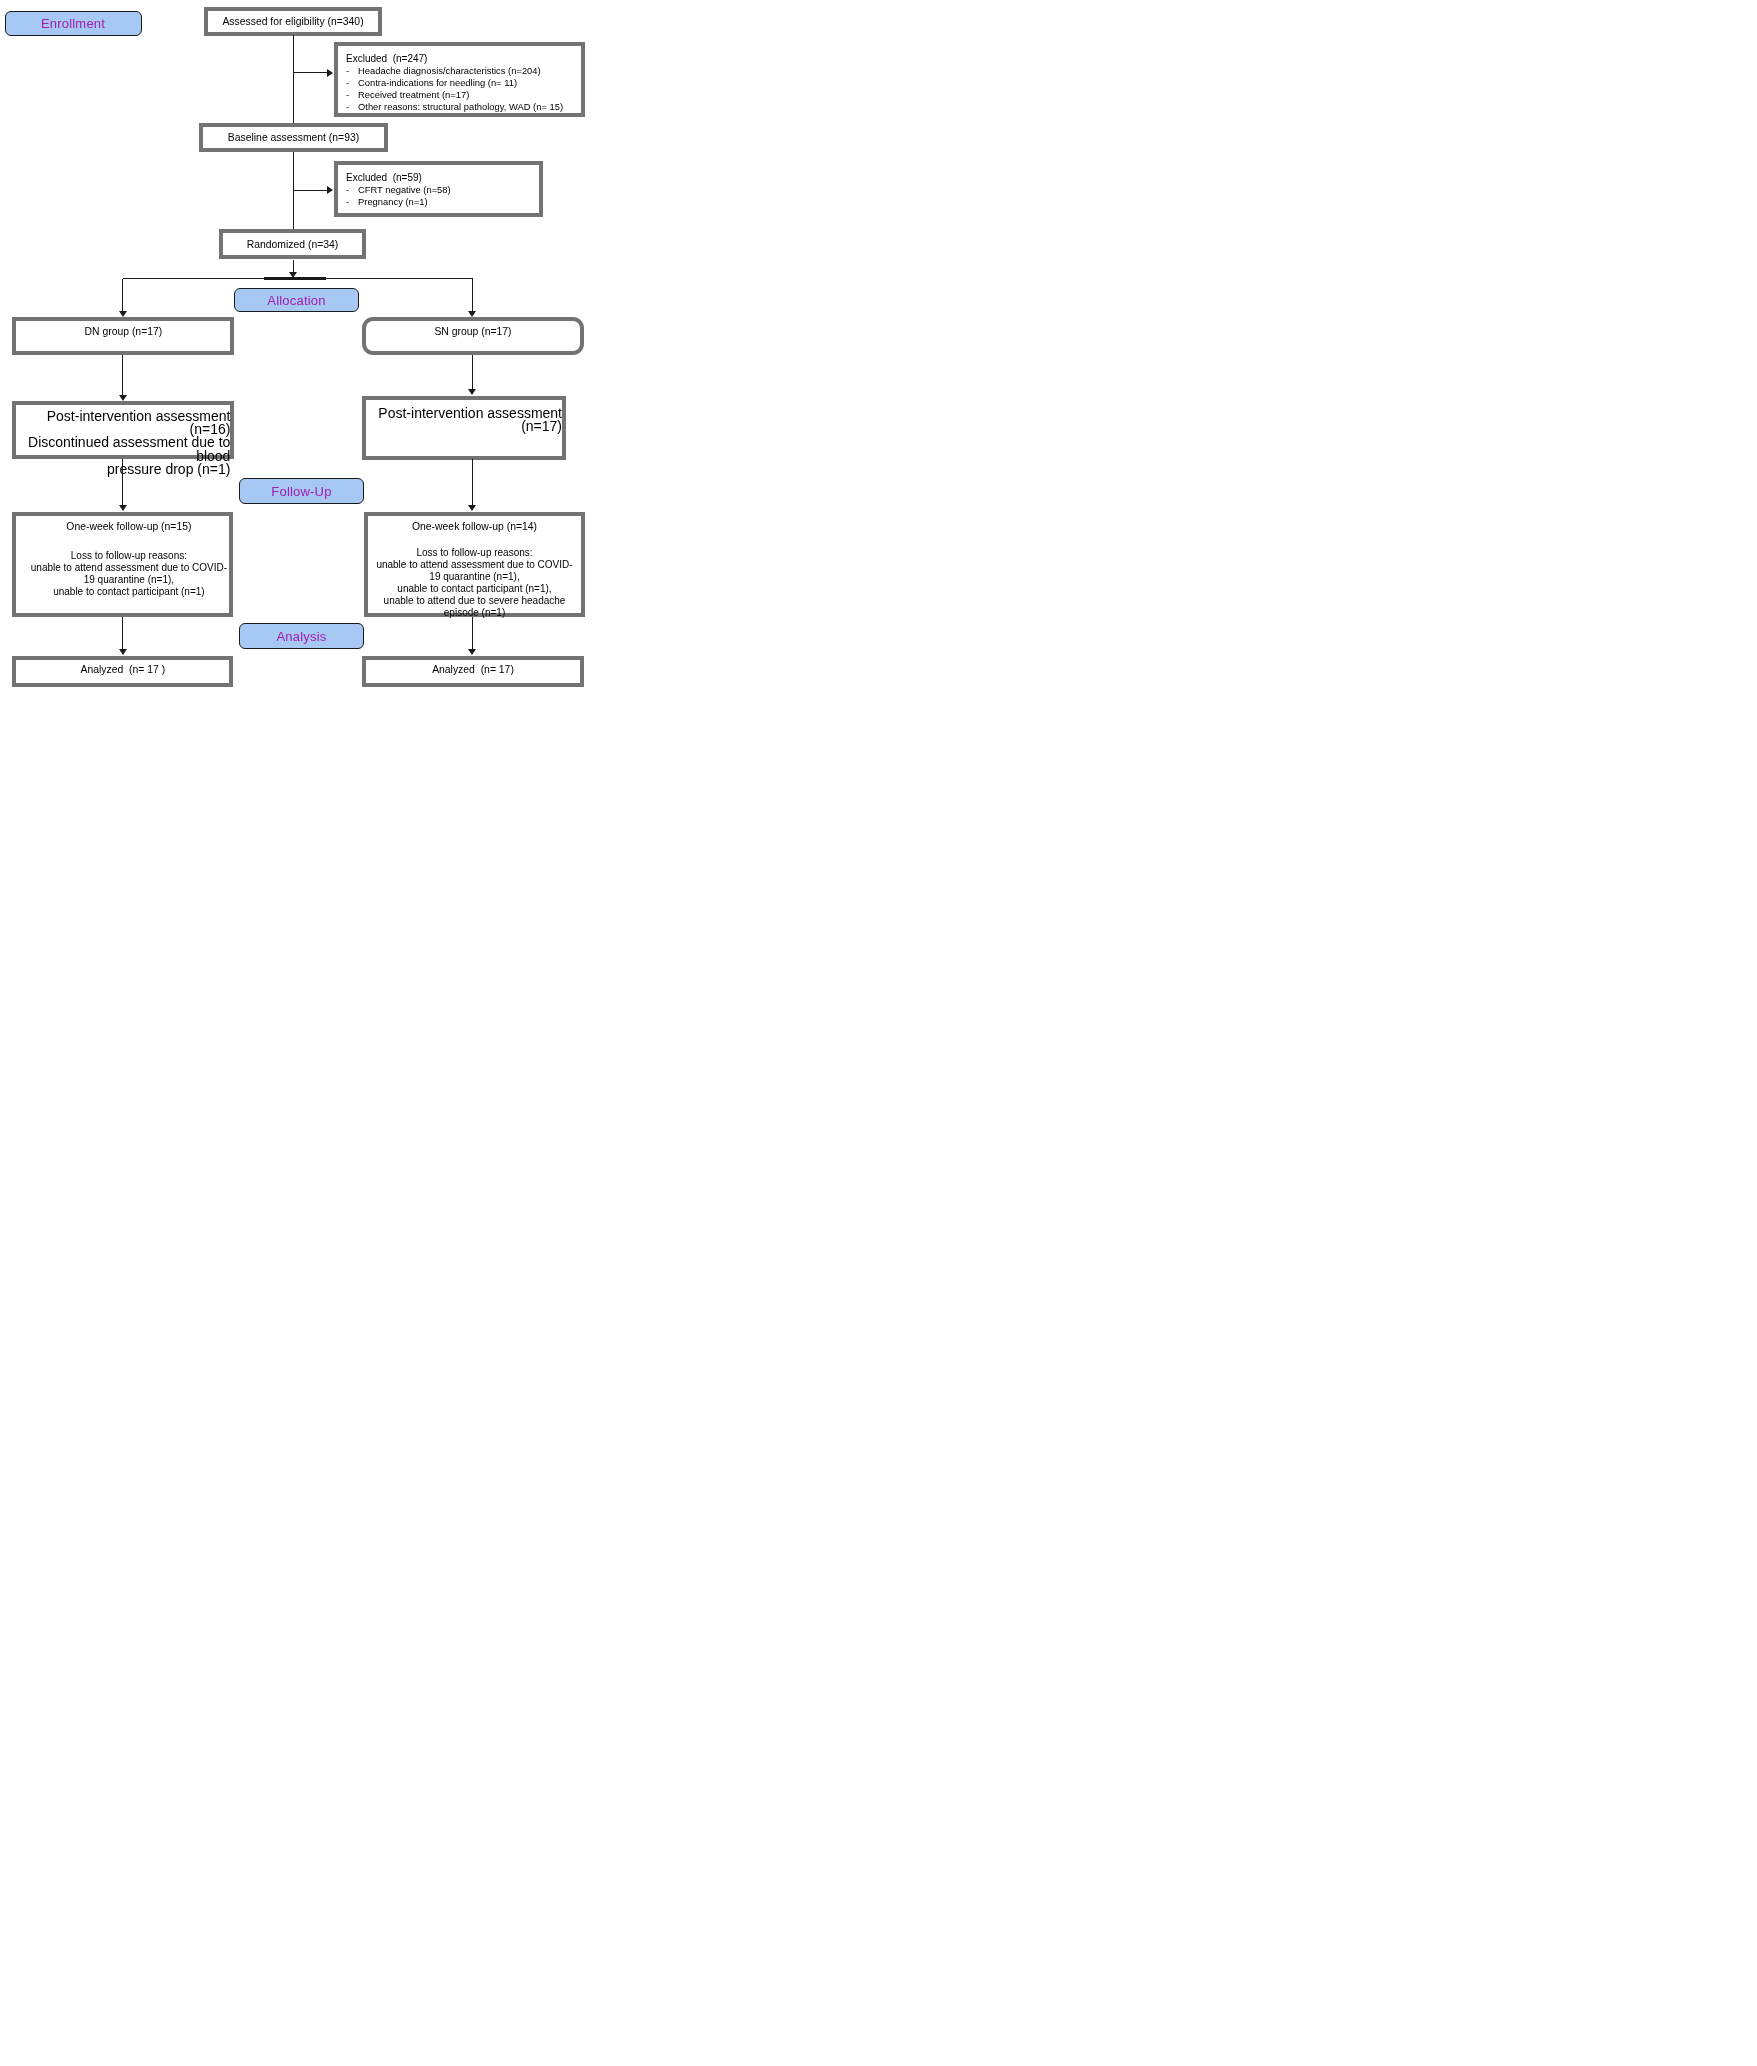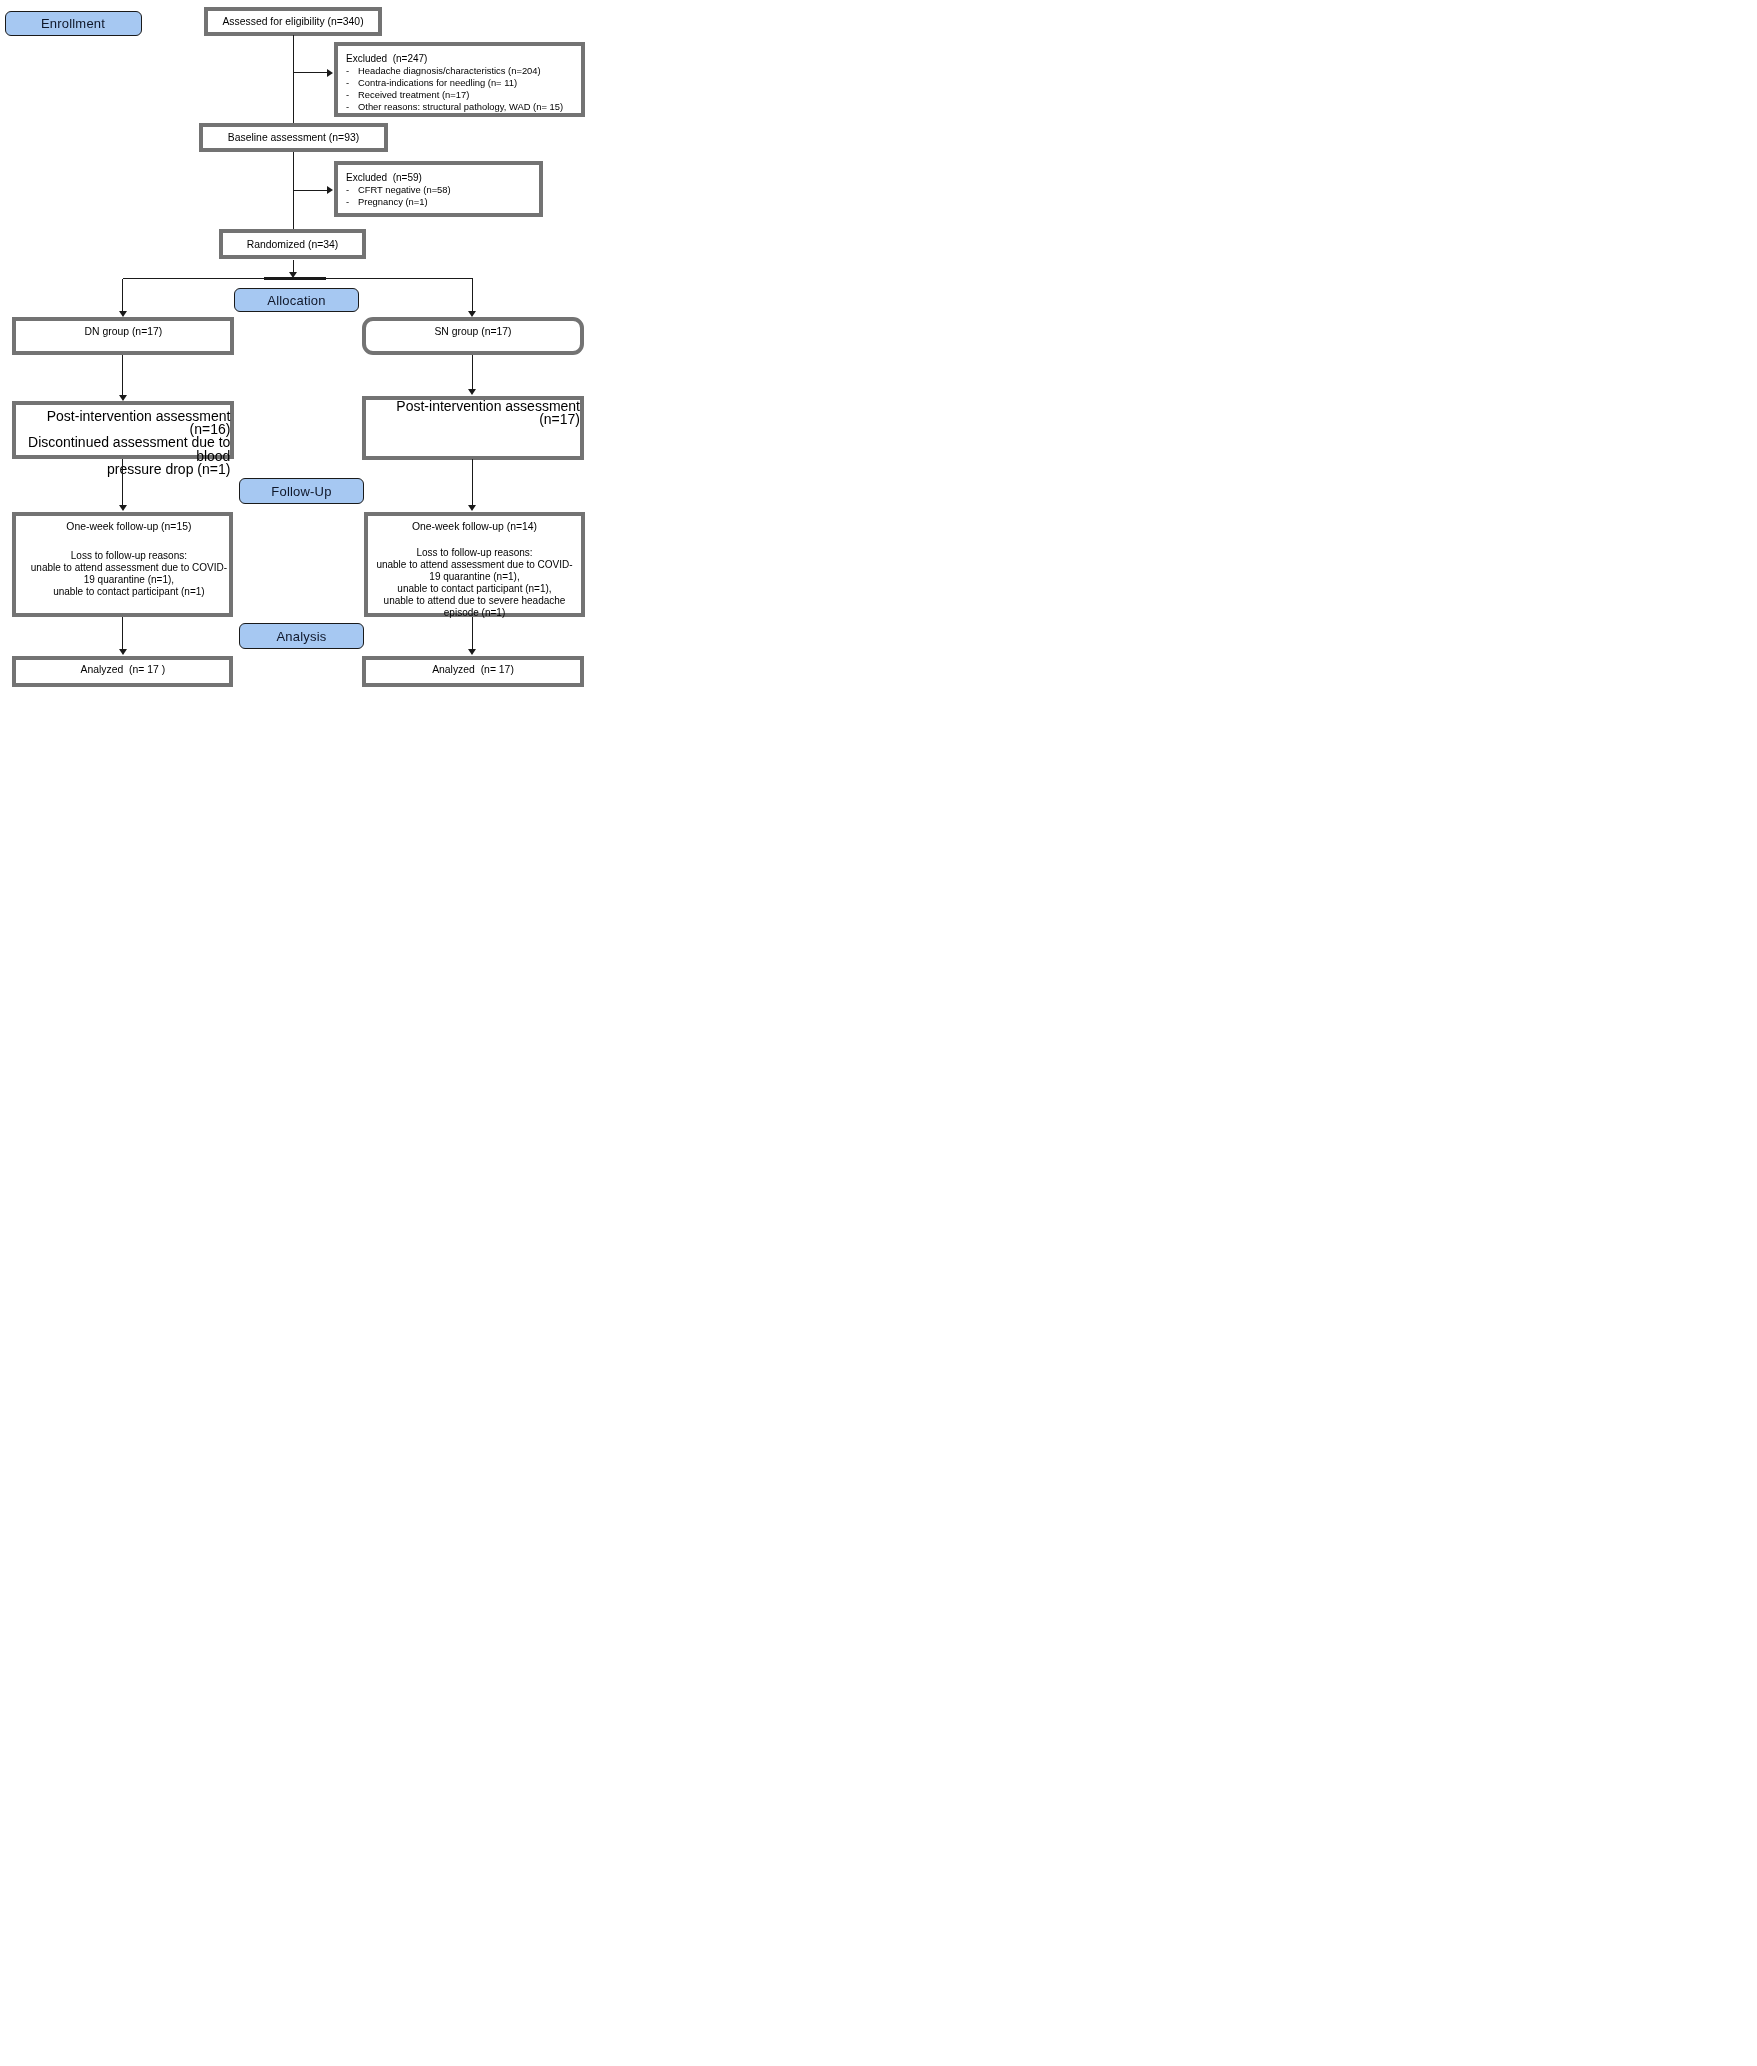--- a/index.html
+++ b/index.html
@@ -5,21 +5,21 @@
   html,body{margin:0;padding:0;background:#ffffff;}
   body{font-family:"Liberation Sans", sans-serif;color:#000;}
   #canvas{position:relative;width:586px;height:689px;background:#fff;overflow:hidden;}
 
   .box{position:absolute;background:#fff;border:4px solid #737373;box-sizing:border-box;}
   .box .t{white-space:pre-wrap;}
   .center-box{display:flex;align-items:center;justify-content:center;text-align:center;font-size:10.4px;}
 
   .stage{position:absolute;background:#a6c8f2;border:1.5px solid #1a1a1a;border-radius:6px;
          box-sizing:border-box;display:flex;align-items:center;justify-content:center;
-         color:#0f172a;font-size:13px;letter-spacing:0.2px;}
+         color:#a21caf;font-size:13px;letter-spacing:0.2px;}
 
   .excl{padding:6.5px 7px 3px 8px;font-size:9.4px;line-height:12px;}
   .excl .title{font-size:10px;white-space:pre-wrap;margin-bottom:0.5px;}
   .excl .li{display:flex;}
   .excl .dash{width:12px;flex:0 0 12px;}
 
   .postbox{text-align:right;font-size:14px;line-height:13.4px;padding-top:4.5px;box-sizing:border-box;}
 
   .weekbox{text-align:center;box-sizing:border-box;padding-top:4px;}
   .weekbox .title{font-size:10.4px;line-height:14px;}
@@ -103,21 +103,21 @@
   </div>
   <div class="box center-box" style="left:362px;top:317px;width:222px;height:38px;padding-bottom:9px;border-radius:11px;">
     <span class="t">SN group (n=17)</span>
   </div>
 
   <div class="box postbox" style="left:12.4px;top:401px;width:222px;height:58px;">
     <div class="t">Post-intervention assessment (n=16)</div>
     <div class="t">Discontinued assessment due to blood</div>
     <div class="t">pressure drop (n=1)</div>
   </div>
-  <div class="box postbox" style="left:362px;top:396px;width:222px;height:64px;padding-top:0;">
+  <div class="box postbox" style="left:362px;top:396px;width:204px;height:64px;padding-top:7px;">
     <div class="t">Post-intervention assessment (n=17)</div>
   </div>
 
   <div class="box weekbox" style="left:12.4px;top:512px;width:221px;height:105px;padding-left:12px;">
     <div class="title t">One-week follow-up (n=15)</div>
     <div class="gap-lg"></div>
     <div class="reasons">Loss to follow-up reasons:</div>
     <div class="reasons">unable to attend assessment due to COVID-</div>
     <div class="reasons">19 quarantine (n=1),</div>
     <div class="reasons">unable to contact participant (n=1)</div>

